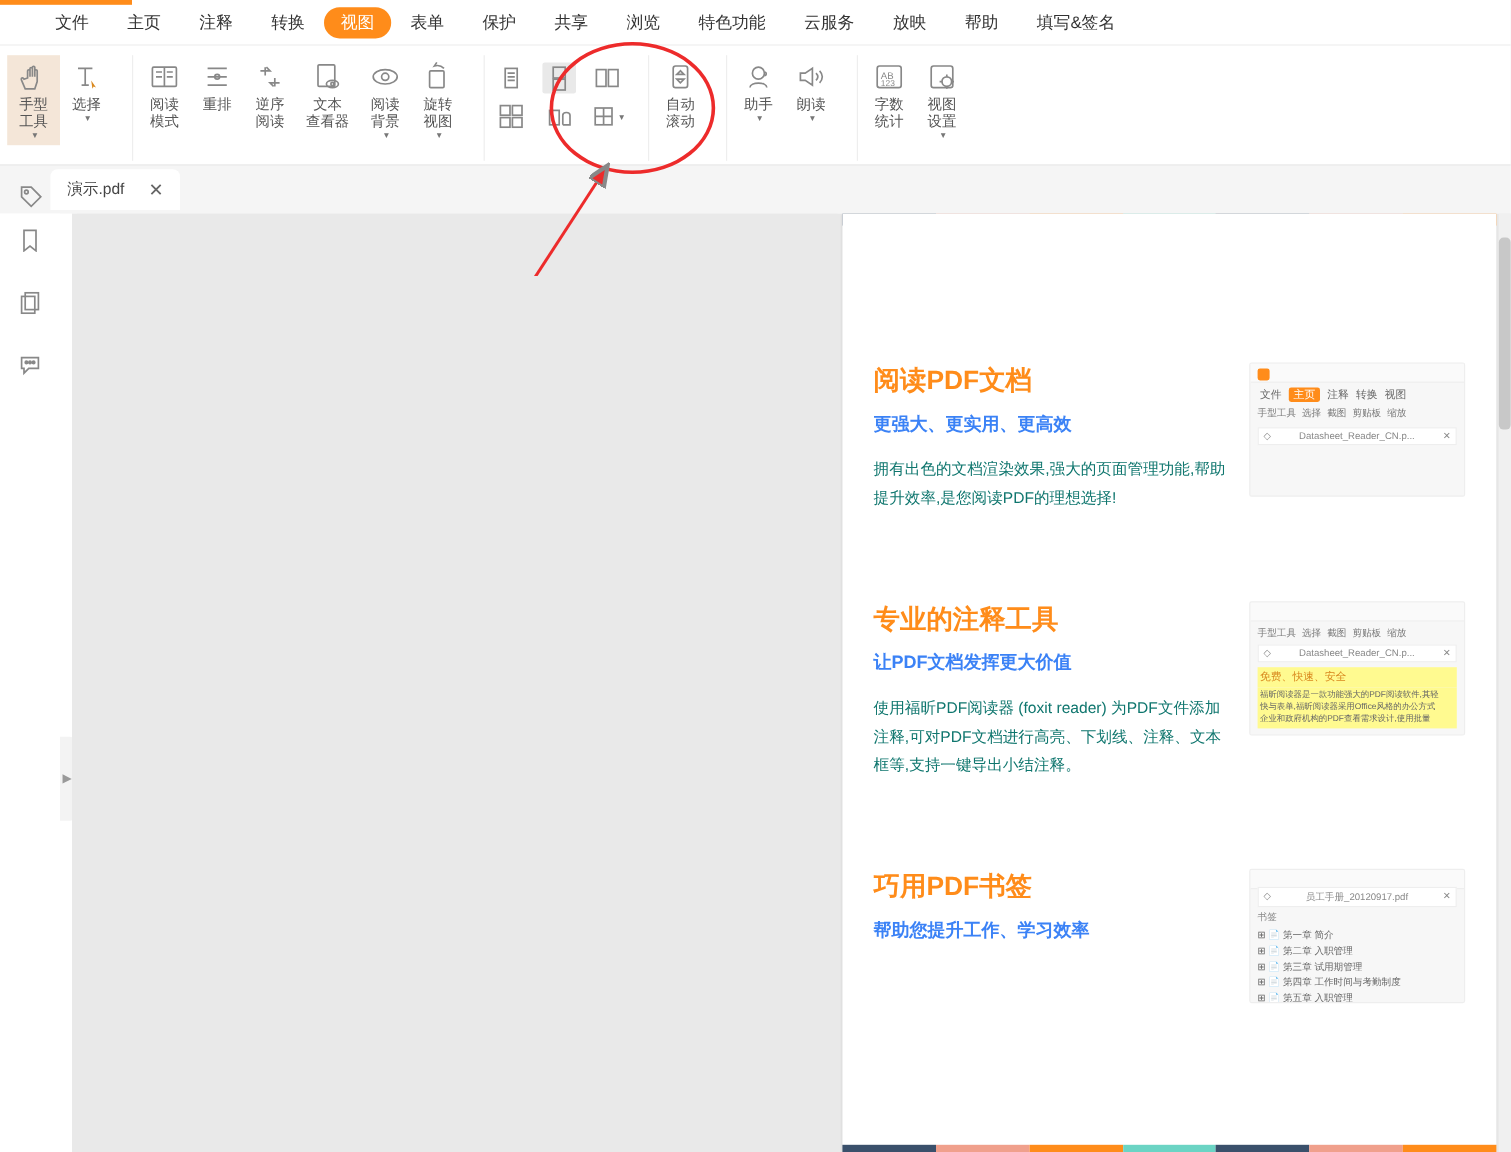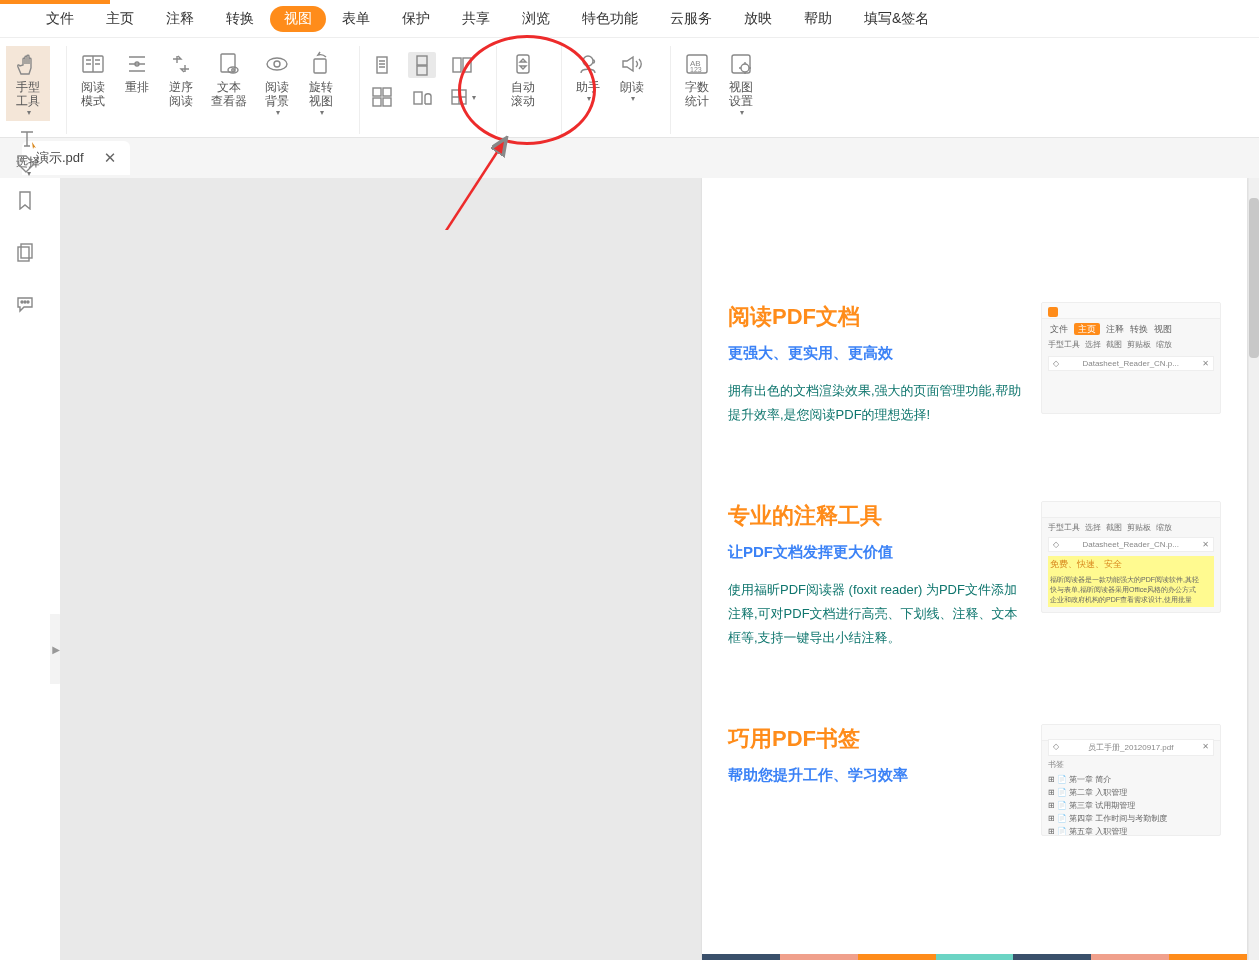--- a/index.html
+++ b/index.html
@@ -12,31 +12,31 @@
     .accent-strip { position: absolute; top: 0; left: 0; width: 110px; height: 4px; background: #ff8c1a; }
 
     
     .ribbon { display: flex; align-items: flex-start; height: 100px; padding: 8px 6px 0 6px; border-bottom: 1px solid #e5e5e5; position: relative; }
     .ribbon-group { display: flex; flex-direction: column; align-items: center; justify-content: flex-start; padding: 2px 6px; margin: 0 4px; border-right: 1px solid #eee; height: 88px; }
     .ribbon-group:last-child { border-right: none; }
     .ribbon-btn { display: flex; flex-direction: column; align-items: center; padding: 4px 8px; cursor: pointer; color: #555; min-width: 44px; }
     .ribbon-btn .ico { width: 28px; height: 28px; display: flex; align-items: center; justify-content: center; margin-bottom: 2px; }
     .ribbon-btn .lbl { font-size: 12px; line-height: 14px; text-align: center; white-space: pre-line; }
     .ribbon-btn.active { background: #f4e6d8; }
-    .ribbon-row { display: flex; flex-direction: column; }
+    .ribbon-row { display: flex; }
     .view-grid { display: flex; flex-direction: column; gap: 6px; margin: 6px 4px; }
     .vg-row { display: flex; gap: 12px; }
     .vg-cell { width: 28px; height: 26px; display: flex; align-items: center; justify-content: center; cursor: pointer; }
     .vg-cell.active { background: #e9e9e9; border-radius: 2px; }
     .drop-caret { font-size: 8px; color: #777; margin-left: 2px; }
 
     svg { stroke: #888; fill: none; stroke-width: 1.4; }
 
     
-    .tabstrip { display: flex; align-items: center; height: 40px; background: #f5f5f5; padding-left: 22px; text-align: center; }
+    .tabstrip { display: flex; align-items: center; height: 40px; background: #f5f5f5; padding-left: 42px; text-align: center; }
     .tab { display: flex; align-items: center; background: #fff; border-radius: 6px 6px 0 0; padding: 8px 14px; font-size: 13px; gap: 20px; color: #444; }
     .tab .close { color: #666; font-size: 15px; cursor: pointer; }
 
     
     .sidebar { position: absolute; left: 0; top: 178px; width: 50px; height: calc(960px - 178px); background: #fff; display: flex; flex-direction: column; align-items: center; padding-top: 10px; gap: 28px; }
     .side-ico { width: 24px; height: 24px; display: flex; align-items: center; justify-content: center; cursor: pointer; }
     .expand-handle { position: absolute; left: 50px; top: 64%; width: 12px; height: 70px; background: #f3f3f3; display: flex; align-items: center; justify-content: center; cursor: pointer; border-radius: 0 4px 4px 0; }
 
     
     .canvas { position: absolute; left: 60px; top: 178px; right: 0; bottom: 0; background: #e9e9e9; overflow: hidden; }

